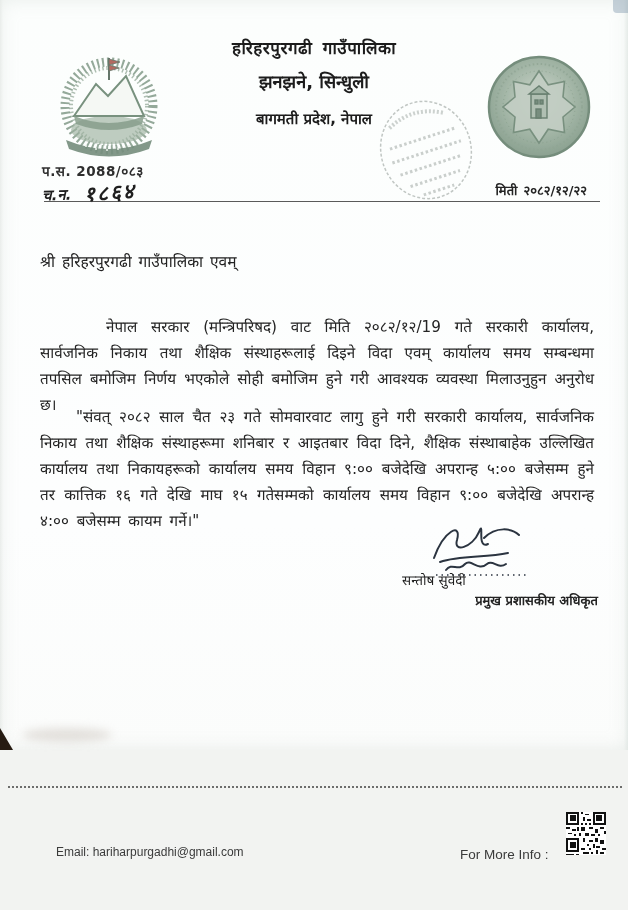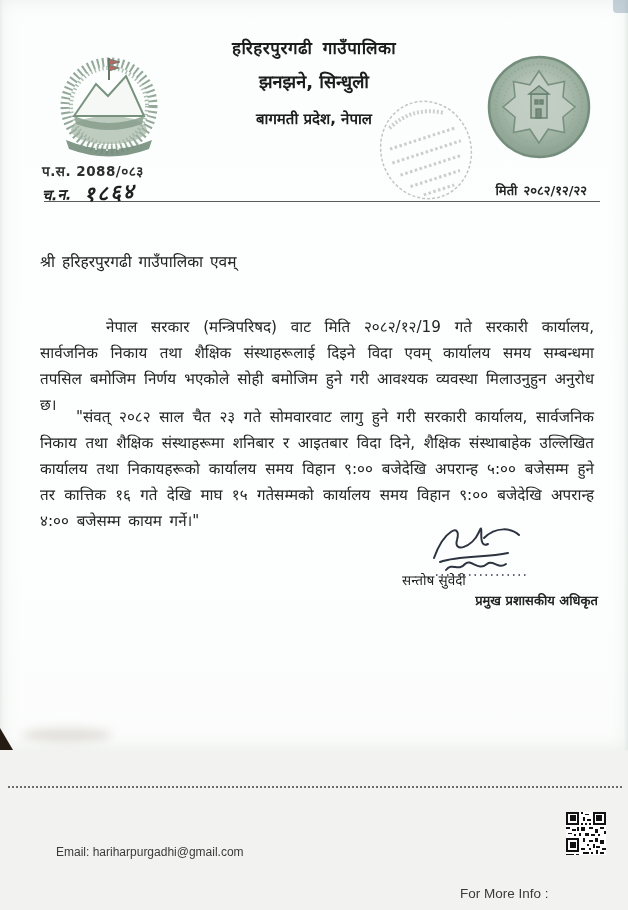--- a/index.html
+++ b/index.html
@@ -46,21 +46,21 @@
   .para{position:absolute;left:40px;right:34px;font-size:15.2px;color:#242424;line-height:26px;text-align:justify;word-spacing:3px;}
   .para1{top:314px;text-indent:66px;}
   .para2{top:404px;text-indent:36px;}
   
   .sig-scribble{position:absolute;left:424px;top:520px;width:110px;height:58px;}
   .sig-name{position:absolute;left:402px;top:571px;width:170px;text-align:left;font-size:13.5px;font-weight:400;color:#1f1f1f;}
   .sig-desig{position:absolute;left:388px;top:591px;width:210px;text-align:right;font-size:13px;font-weight:600;color:#242424;}
   
   .sep-rule{position:absolute;left:8px;right:6px;top:786px;border-top:2px dotted #4c4c4c;opacity:.8;}
   .footer-email{position:absolute;left:40px;top:845px;font-size:12px;color:#3b3b3b;font-family:"Liberation Sans","DejaVu Sans",sans-serif;margin-left:16px;}
-  .footer-info{position:absolute;left:460px;top:886px;font-size:13.5px;color:#3b3b3b;font-family:"Liberation Sans","DejaVu Sans",sans-serif;}
+  .footer-info{position:absolute;left:460px;top:847px;font-size:13.5px;color:#3b3b3b;font-family:"Liberation Sans","DejaVu Sans",sans-serif;}
   .qr{position:absolute;left:566px;top:811px;width:40px;height:45px;}
   
   .corner-bl{
     position:absolute;left:0;bottom:0;width:0;height:0;
     border-left:13px solid #261b12;border-top:22px solid transparent;
   }
   .smudge-bl{
     position:absolute;left:22px;bottom:8px;width:90px;height:14px;border-radius:50%;
     background:#cfc9c2;filter:blur(5px);opacity:.55;
   }

